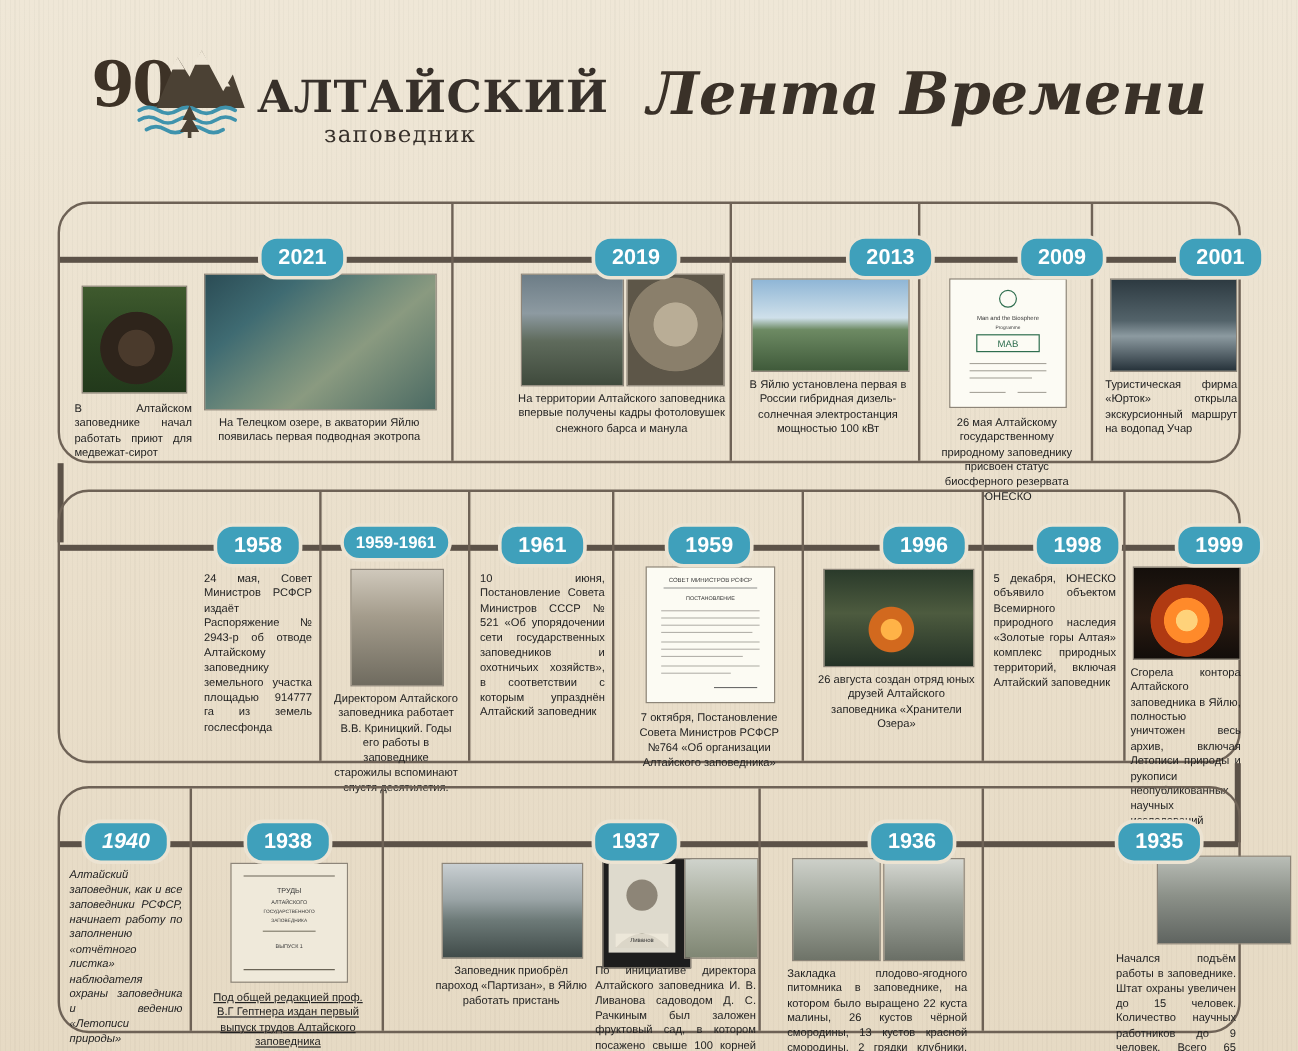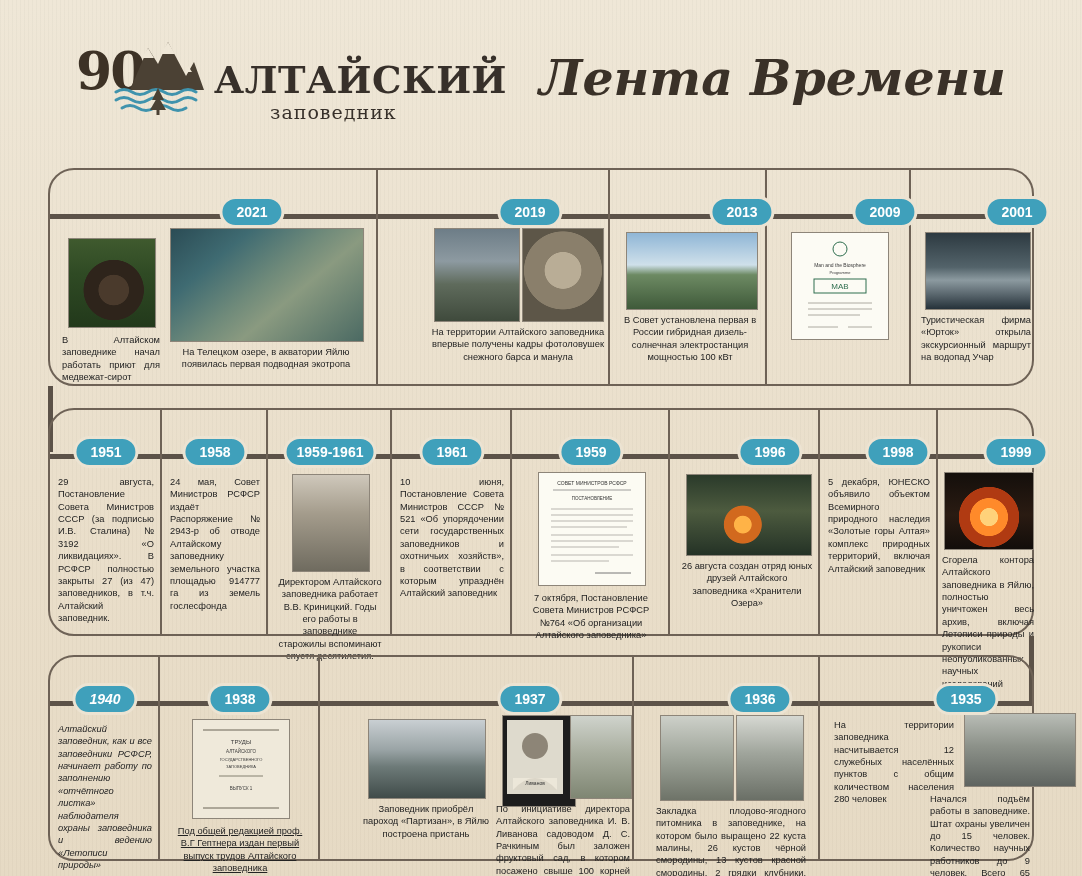--- a/index.html
+++ b/index.html
@@ -80,21 +80,21 @@
   .cell{
     position:absolute;top:0;bottom:0;
     box-sizing:border-box;
     border-right:2px solid #6e6256;
   }
   .cell.last{border-right:none;}
 
   .year{
     position:absolute;top:26px;left:50%;transform:translateX(-50%);
     background:#3fa0bb;color:#fff;border-radius:16px;
-    font-weight:bold;font-size:14px;
+    font-weight:bold;font-size:18px;
     padding:5px 14px;white-space:nowrap;
     border:3px solid #ece3d2;
     z-index:3;
   }
   .year.wide{font-size:14px;padding:5px 10px;}
 
   .txt{
     position:absolute;
     font-size:9.3px;line-height:1.33;
     text-align:justify;
@@ -210,21 +210,21 @@
           <span class="ph"></span>
         </div>
       <div class="txt center" style="left:52px;top:156px;width:176px;">На территории Алтайского заповедника впервые получены кадры фотоловушек снежного барса и манула</div>
     </div>
 
     <div class="cell" style="left:560px;width:157px;">
       <div class="year" style="left:132px;">2013</div>
       <div class="pic ph-solar" style="left:16px;top:62px;width:130px;height:76px;">
           <span class="ph"></span>
         </div>
-      <div class="txt center" style="left:12px;top:144px;width:136px;">В Совет установлена первая в России гибридная дизель-солнечная электростанция мощностью 100 кВт</div>
+      <div class="txt center" style="left:12px;top:144px;width:136px;">В Яйлю установлена первая в России гибридная дизель-солнечная электростанция мощностью 100 кВт</div>
     </div>
 
     <div class="cell" style="left:717px;width:144px;">
       <div class="year" style="left:118px;">2009</div>
       <div class="pic ph-diploma" style="left:24px;top:62px;width:96px;height:106px;">
         <svg viewBox="0 0 96 106" width="96" height="106">
           <rect x="0" y="0" width="96" height="106" fill="#fcfbf4"></rect>
           <circle cx="48" cy="16" r="7" fill="none" stroke="#2f6e4f" stroke-width="1"></circle>
           <text x="48" y="34" font-size="5" text-anchor="middle" fill="#3a3a3a">Man and the Biosphere</text>
           <text x="48" y="41" font-size="4" text-anchor="middle" fill="#3a3a3a">Programme</text>
@@ -232,40 +232,37 @@
           <text x="48" y="56" font-size="8" text-anchor="middle" fill="#2f6e4f">MAB</text>
           <g stroke="#9a978d" stroke-width="0.8">
             <line x1="16" y1="70" x2="80" y2="70"></line>
               <line x1="16" y1="76" x2="80" y2="76"></line>
             <line x1="16" y1="82" x2="68" y2="82"></line>
               <line x1="16" y1="94" x2="46" y2="94"></line>
             <line x1="56" y1="94" x2="80" y2="94"></line>
           </g>
         </svg>
       </div>
+      <div class="txt center" style="left:8px;top:176px;width:128px;">26 мая Алтайскому государственному природному заповеднику присвоен статус биосферного резервата ЮНЕСКО</div>
     </div>
 
     <div class="cell last" style="left:861px;width:125px;">
       <div class="year" style="left:106px;">2001</div>
       <div class="pic ph-uchar" style="left:14px;top:62px;width:104px;height:76px;">
           <span class="ph"></span>
         </div>
       <div class="txt" style="left:10px;top:144px;width:110px;">Туристическая фирма «Юрток» открыла экскурсионный маршрут на водопад Учар</div>
     </div>
   </div>
 
   <div class="elbow" style="left:48px;top:386px;width:5px;height:66px;"></div>
 
   <div class="row" id="row2">
     <div class="track"></div>
 
-    <div class="cell" style="left:0;width:112px;">
-      <div class="year" style="left:56px;">1951</div>
-      <div class="txt" style="left:8px;top:66px;width:96px;">29 августа, Постановление Совета Министров СССР (за подписью И.В. Сталина) № 3192 «О ликвидациях». В РСФСР полностью закрыты 27 (из 47) заповедников, в т.ч. Алтайский заповедник.</div>
-    </div>
 
     <div class="cell" style="left:112px;width:106px;">
       <div class="year" style="left:53px;">1958</div>
       <div class="txt" style="left:8px;top:66px;width:90px;">24 мая, Совет Министров РСФСР издаёт Распоряжение № 2943-р об отводе Алтайскому заповеднику земельного участка площадью 914777 га из земель гослесфонда</div>
     </div>
 
     <div class="cell" style="left:218px;width:124px;">
       <div class="year wide" style="left:62px;">1959-1961</div>
       <div class="pic ph-director" style="left:24px;top:64px;width:76px;height:96px;">
           <span class="ph"></span>
@@ -351,21 +348,21 @@
         </svg>
       </div>
       <div class="txt center" style="left:12px;top:168px;width:136px;text-decoration:underline;">Под общей редакцией проф. В.Г Гептнера издан первый выпуск трудов Алтайского заповедника</div>
     </div>
 
     <div class="cell" style="left:270px;width:314px;">
       <div class="year" style="left:210px;">1937</div>
       <div class="pic ph-pier" style="left:48px;top:62px;width:116px;height:78px;">
           <span class="ph"></span>
         </div>
-      <div class="txt center" style="left:40px;top:146px;width:132px;">Заповедник приобрёл пароход «Партизан», в Яйлю построена пристань</div>
+      <div class="txt center" style="left:40px;top:146px;width:132px;">Заповедник приобрёл пароход «Партизан», в Яйлю работать пристань</div>
       <div class="pic ph-portrait framed" style="left:182px;top:58px;width:64px;height:82px;">
         <svg viewBox="0 0 56 74" width="56" height="74">
           <rect x="0" y="0" width="56" height="74" fill="#dedacd"></rect>
           <circle cx="28" cy="26" r="13" fill="#8d8577"></circle>
           <path d="M6 70 q22 -24 44 0 z" fill="#6f6a5d"></path>
           <rect x="6" y="58" width="44" height="12" fill="#efe9da" opacity="0.85"></rect>
           <text x="28" y="65" font-size="5" text-anchor="middle" fill="#333">Ливанов</text>
         </svg>
       </div>
       <div class="pic ph-field" style="left:250px;top:58px;width:60px;height:82px;">
@@ -380,20 +377,19 @@
           <span class="ph"></span>
         </div>
       <div class="pic ph-garden" style="left:102px;top:58px;width:66px;height:84px;">
           <span class="ph"></span>
         </div>
       <div class="txt" style="left:22px;top:148px;width:150px;">Закладка плодово-ягодного питомника в заповеднике, на котором было выращено 22 куста малины, 26 кустов чёрной смородины, 13 кустов красной смородины, 2 грядки клубники. Успешная работа на питомнике способствовала идее посадки яблоневого сада</div>
     </div>
 
     <div class="cell last" style="left:770px;width:216px;">
       <div class="year" style="left:146px;">1935</div>
-      <div class="txt" style="left:14px;top:62px;width:120px;">На территории заповедника насчитывается 12 служебных населённых пунктов с общим количеством населения 280 человек</div>
       <div class="pic ph-group" style="left:144px;top:56px;width:110px;height:72px;">
           <span class="ph"></span>
         </div>
       <div class="txt" style="left:110px;top:136px;width:100px;">Начался подъём работы в заповеднике. Штат охраны увеличен до 15 человек. Количество научных работников до 9 человек. Всего 65 рабочих и служащих.</div>
     </div>
   </div>
 </div>
 
 </body></html>

